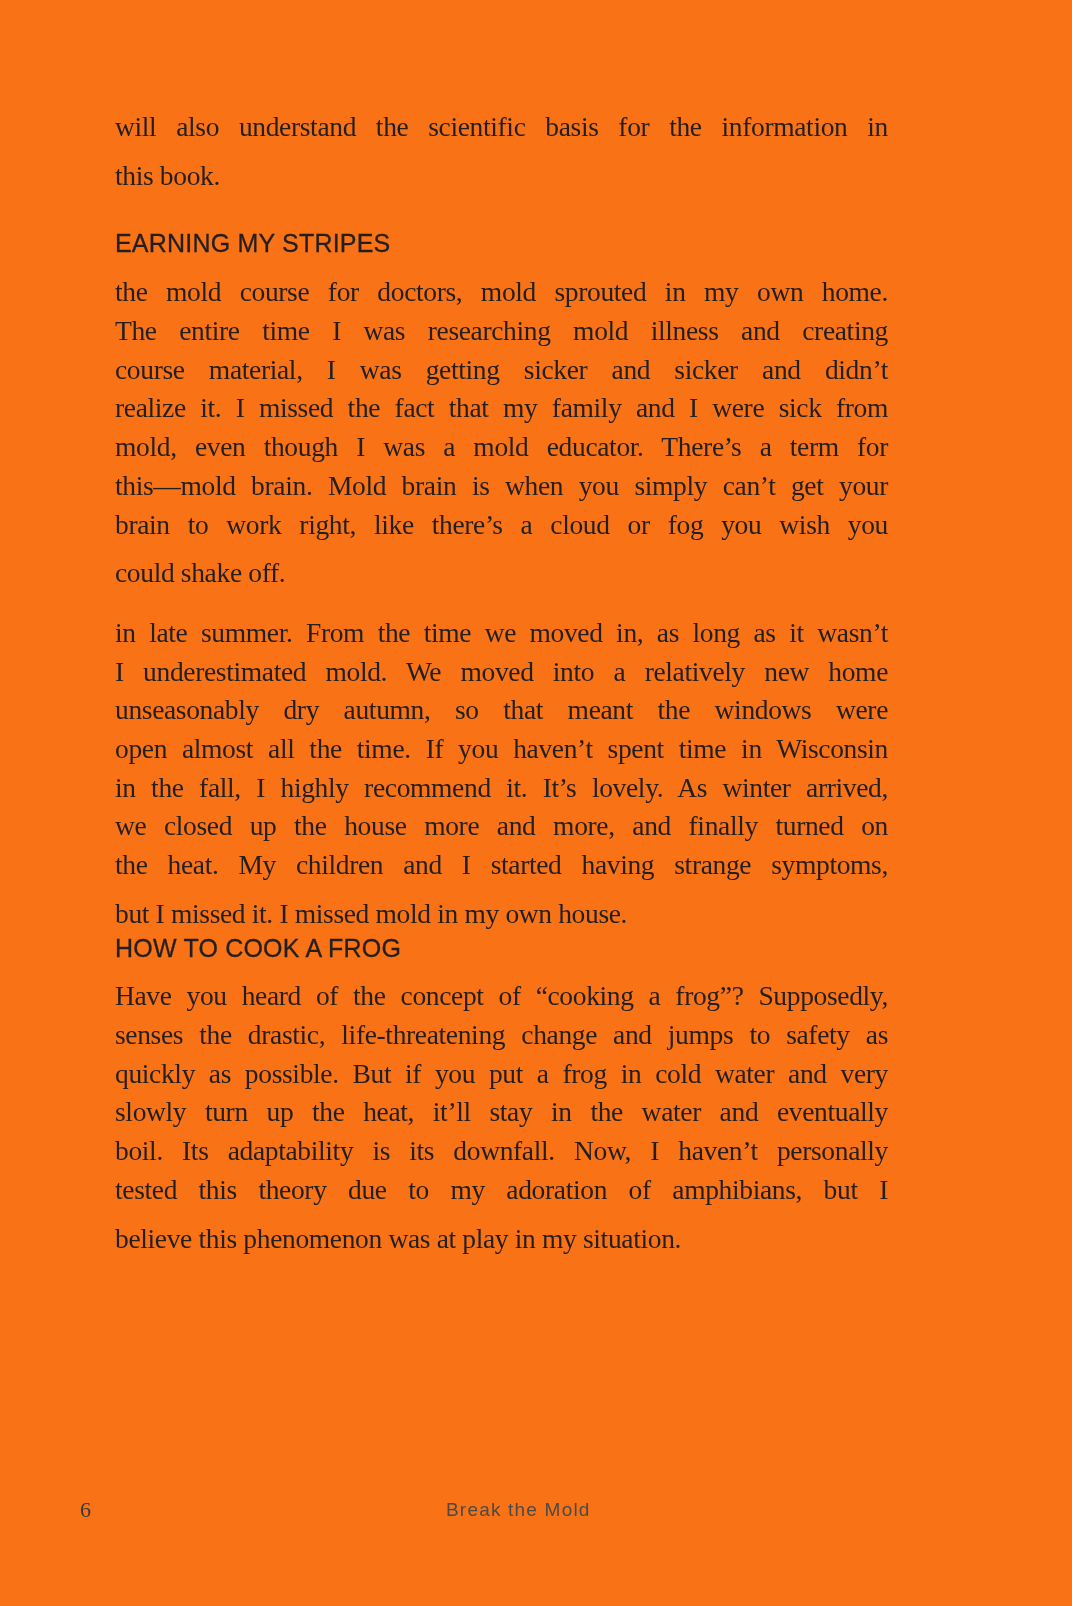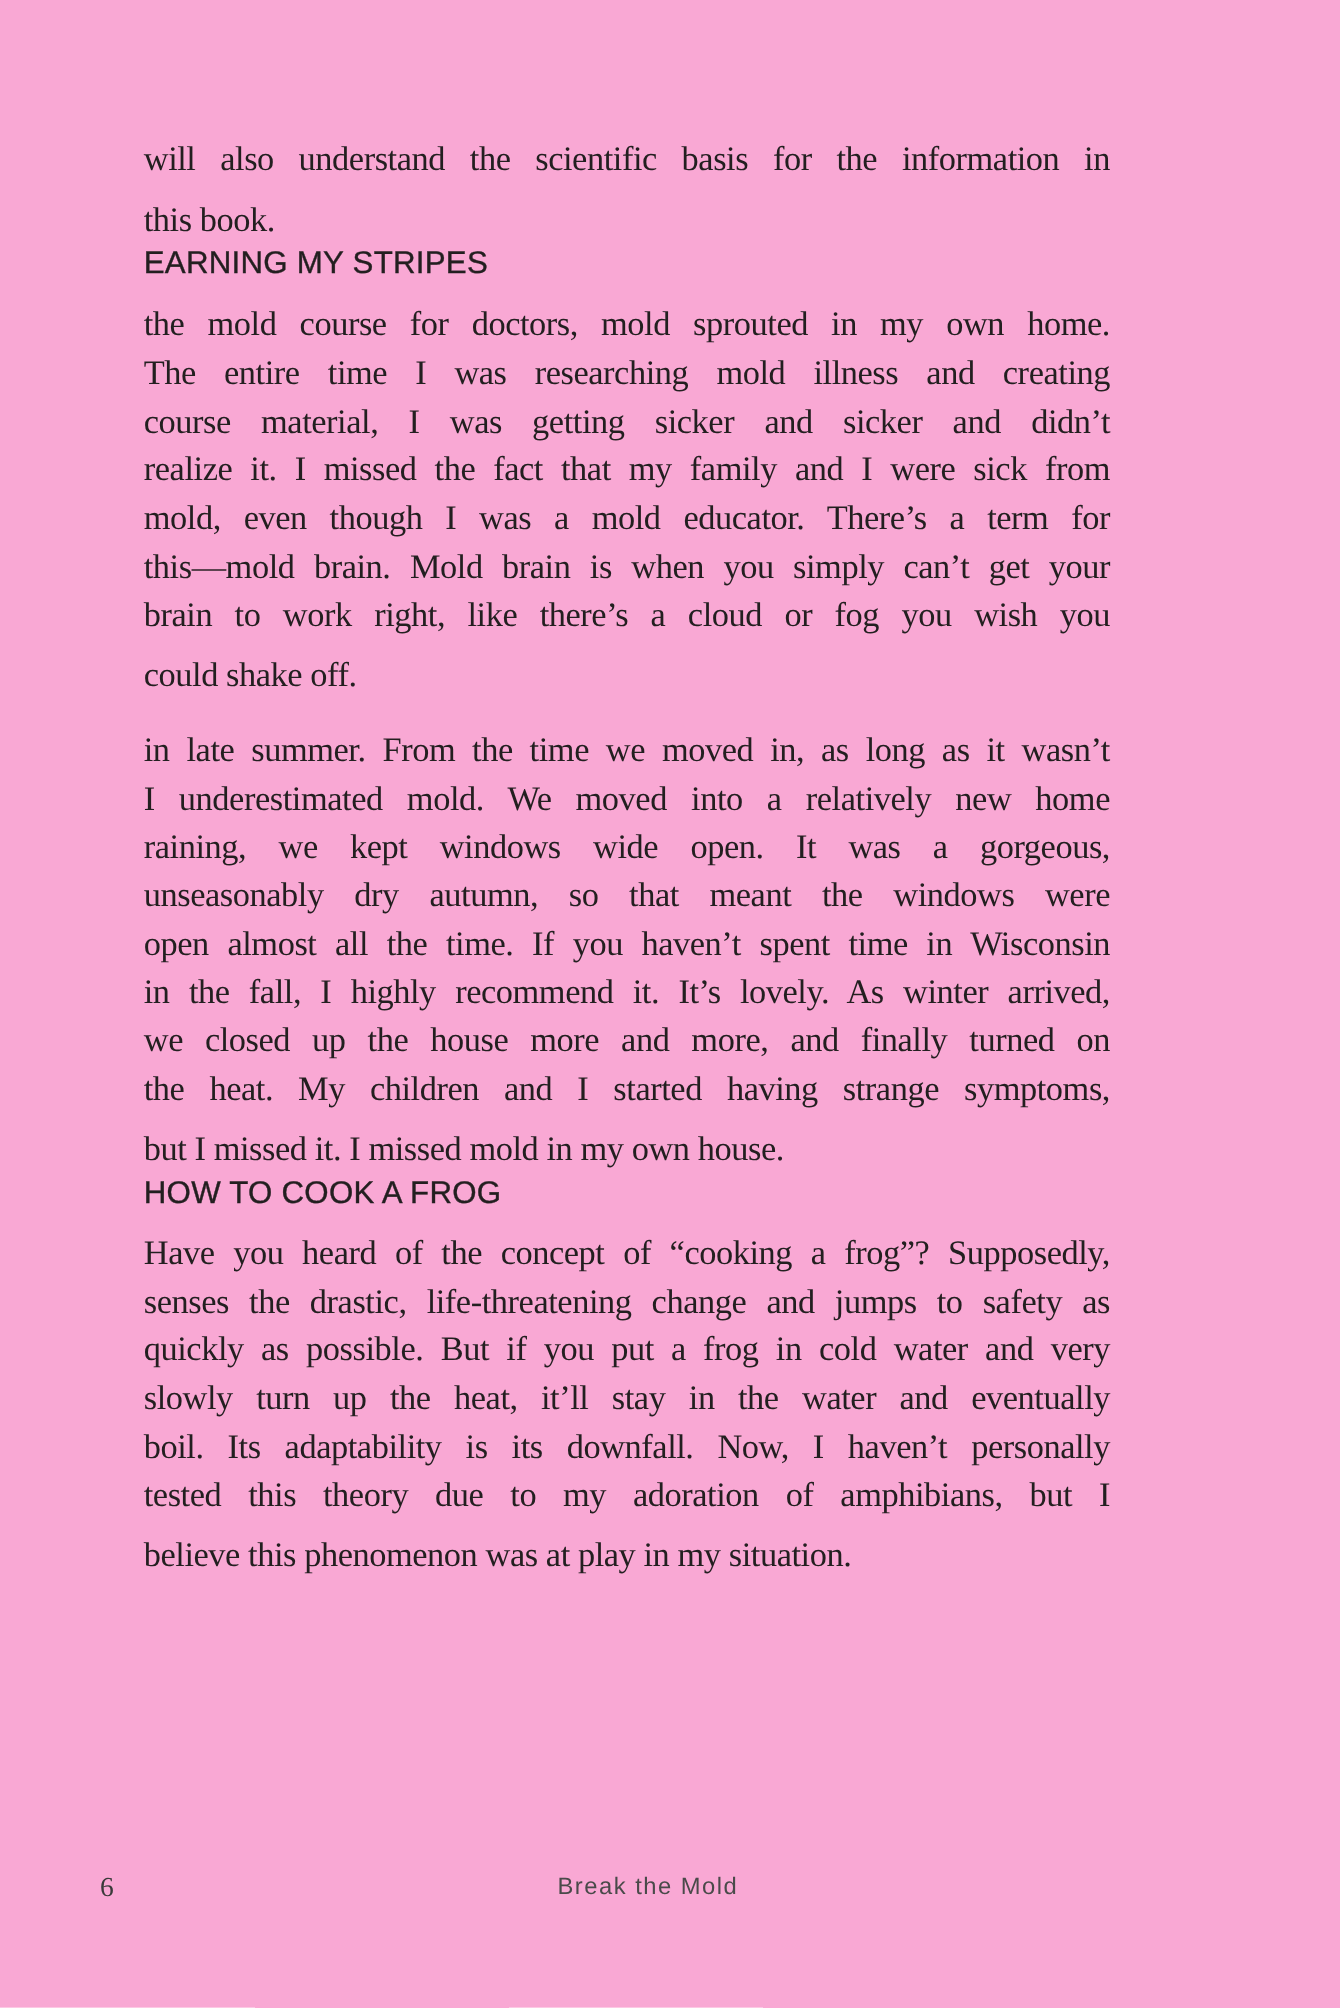--- a/index.html
+++ b/index.html
@@ -12,21 +12,21 @@
       height: 1606px;
       position: relative;
       overflow: hidden;
       color: #231f20;
     }
     .page {
       position: absolute;
       left: 0; top: 0;
       width: 1072px;
       height: 1606px;
-      background: #f9a8d4;
+      background: #f97316;
     }
     .text-block {
       position: absolute;
       left: 115px;
       width: 773px;
       top: 108px;
     }
     .line {
       font-family: "Liberation Serif", "DejaVu Serif", serif;
       font-size: 27.5px;
@@ -47,21 +47,21 @@
     .heading {
       font-family: "Liberation Sans", "DejaVu Sans", sans-serif;
       font-size: 25px;
       font-weight: normal;
       letter-spacing: 0.2px;
       color: #231f20;
       margin: 0;
       line-height: 30px;
       -webkit-text-stroke: 0.3px #231f20;
     }
-    .h1 { margin-bottom: 15px; }
+    .h1 { margin-top: 33px; margin-bottom: 15px; }
     .h2 { margin-bottom: 14px; }
     .footer-page-number {
       position: absolute;
       left: 80px;
       top: 1497px;
       font-family: "Liberation Serif", "DejaVu Serif", serif;
       font-size: 22px;
       color: #3a3a3a;
     }
     .footer-title {
@@ -94,21 +94,20 @@
       <div class="line">realize it. I missed the fact that my family and I were sick from</div>
       <div class="line">mold, even though I was a mold educator. There’s a term for</div>
       <div class="line">this—mold brain. Mold brain is when you simply can’t get your</div>
       <div class="line">brain to work right, like there’s a cloud or fog you wish you</div>
       <div class="line last">could shake off.</div>
     </div>
 
     <div class="para">
       <div class="line">in late summer. From the time we moved in, as long as it wasn’t</div>
       <div class="line">I underestimated mold. We moved into a relatively new home</div>
-      <div class="line">raining, we kept windows wide open. It was a gorgeous,</div>
       <div class="line">unseasonably dry autumn, so that meant the windows were</div>
       <div class="line">open almost all the time. If you haven’t spent time in Wisconsin</div>
       <div class="line">in the fall, I highly recommend it. It’s lovely. As winter arrived,</div>
       <div class="line">we closed up the house more and more, and finally turned on</div>
       <div class="line">the heat. My children and I started having strange symptoms,</div>
       <div class="line last">but I missed it. I missed mold in my own house.</div>
     </div>
 
     <h2 class="heading h2">HOW TO COOK A FROG</h2>
 

